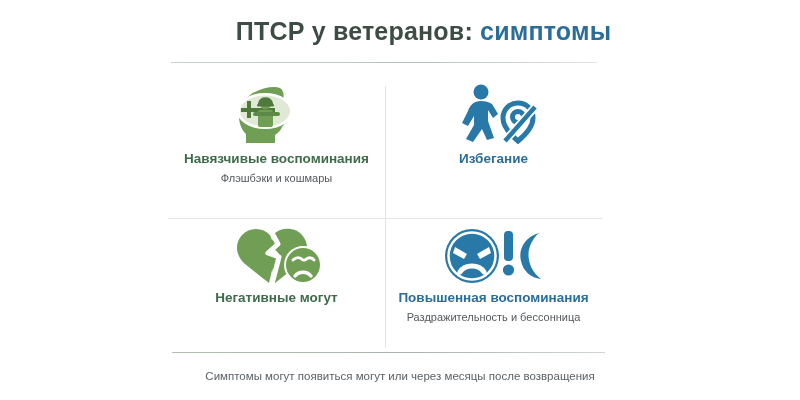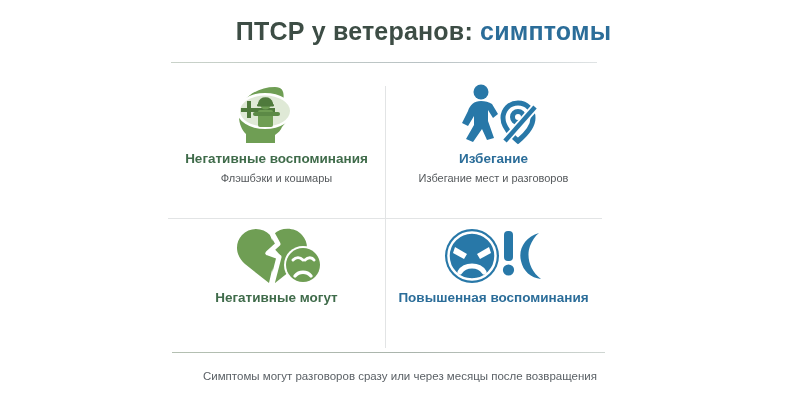--- a/index.html
+++ b/index.html
@@ -175,40 +175,39 @@
 
           <rect x="24" y="29" width="7" height="4" rx="2" fill="#5c8a46"></rect>
           <rect x="42" y="29" width="9" height="4" rx="2" fill="#5c8a46"></rect>
 
           <circle cx="36.5" cy="21" r="5.5" fill="#6f9e54"></circle>
 
           <path d="M29 20 A7.8 7.8 0 0 1 44 20 L44 21.5 L29 21.5 Z" fill="#4f7a3c"></path>
           <rect x="28" y="21" width="17" height="2.4" rx="1.2" fill="#4f7a3c"></rect>
         </svg>
       </div>
-      <div class="q-title green-text">Негативные воспоминания</div>
+      <div class="q-title green-text">Навязчивые воспоминания</div>
       <div class="q-sub">Флэшбэки и кошмары</div>
     </div>
 
     <div class="quad q2">
       <div class="icon-box">
         <svg width="96" height="62" viewBox="0 0 96 62" aria-hidden="true">
 
           <circle cx="35" cy="9" r="7.5" fill="#2878a8"></circle>
           <path d="M35 18 C28 18 24 22 22 28 L16 40 L22 43 L28 33 L28 42 L20 56 L27 59 L36 46 L41 57 L48 55 L42 38 L42 27 L47 35 L52 31 L46 21 C43 19 39 18 35 18 Z" fill="#2878a8"></path>
 
           <path d="M72 20 C63 20 57 27 57 35 C57 44 66 53 72 58 C78 53 87 44 87 35 C87 27 81 20 72 20 Z" fill="none" stroke="#2878a8" stroke-width="5"></path>
           <circle cx="72" cy="34" r="5.5" fill="none" stroke="#2878a8" stroke-width="5"></circle>
 
           <line x1="58" y1="59" x2="90" y2="23" stroke="#ffffff" stroke-width="8"></line>
           <line x1="59" y1="58" x2="89" y2="24" stroke="#2878a8" stroke-width="4.5"></line>
         </svg>
       </div>
       <div class="q-title blue-text">Избегание</div>
-      <div class="q-sub">Избегание мест и разговоров</div>
     </div>
 
     <div class="quad q3">
       <div class="icon-box">
         <svg width="104" height="58" viewBox="0 0 104 58" aria-hidden="true">
 
           <path d="M45 8 C38 0 24 0 17 8 C9 17 11 29 20 37 L44 56 L50 30 L40 27 L49 18 Z" fill="#6f9e54"></path>
 
           <path d="M49 7 C56 0 70 0 77 8 C85 17 83 29 74 37 L50 56 L45 31 L55 28 L46 18 Z" fill="#6f9e54"></path>
 
@@ -234,20 +233,21 @@
           <path d="M47 20 L35 27 L38 32 L49 26 Z" fill="#ffffff"></path>
           <path d="M18 45 C23 37 37 37 42 45" fill="none" stroke="#ffffff" stroke-width="5" stroke-linecap="round"></path>
 
           <rect x="62" y="4" width="9" height="30" rx="4" fill="#2878a8"></rect>
           <circle cx="66.5" cy="43" r="5.6" fill="#2878a8"></circle>
 
           <path d="M97 6 C83 10 76 22 79 34 C81 44 89 51 99 52 C88 44 84 30 88 19 C90 14 93 9 97 6 Z" fill="#2878a8"></path>
         </svg>
       </div>
       <div class="q-title blue-text">Повышенная воспоминания</div>
+      <div class="q-sub">Раздражительность и бессонница</div>
     </div>
 
   </div>
 
   <div class="footer-rule"></div>
-  <div class="footer-text">Симптомы могут разговоров сразу или через месяцы после возвращения</div>
+  <div class="footer-text">Симптомы могут появиться могут или через месяцы после возвращения</div>
 
 </div>
 
 </body></html>

